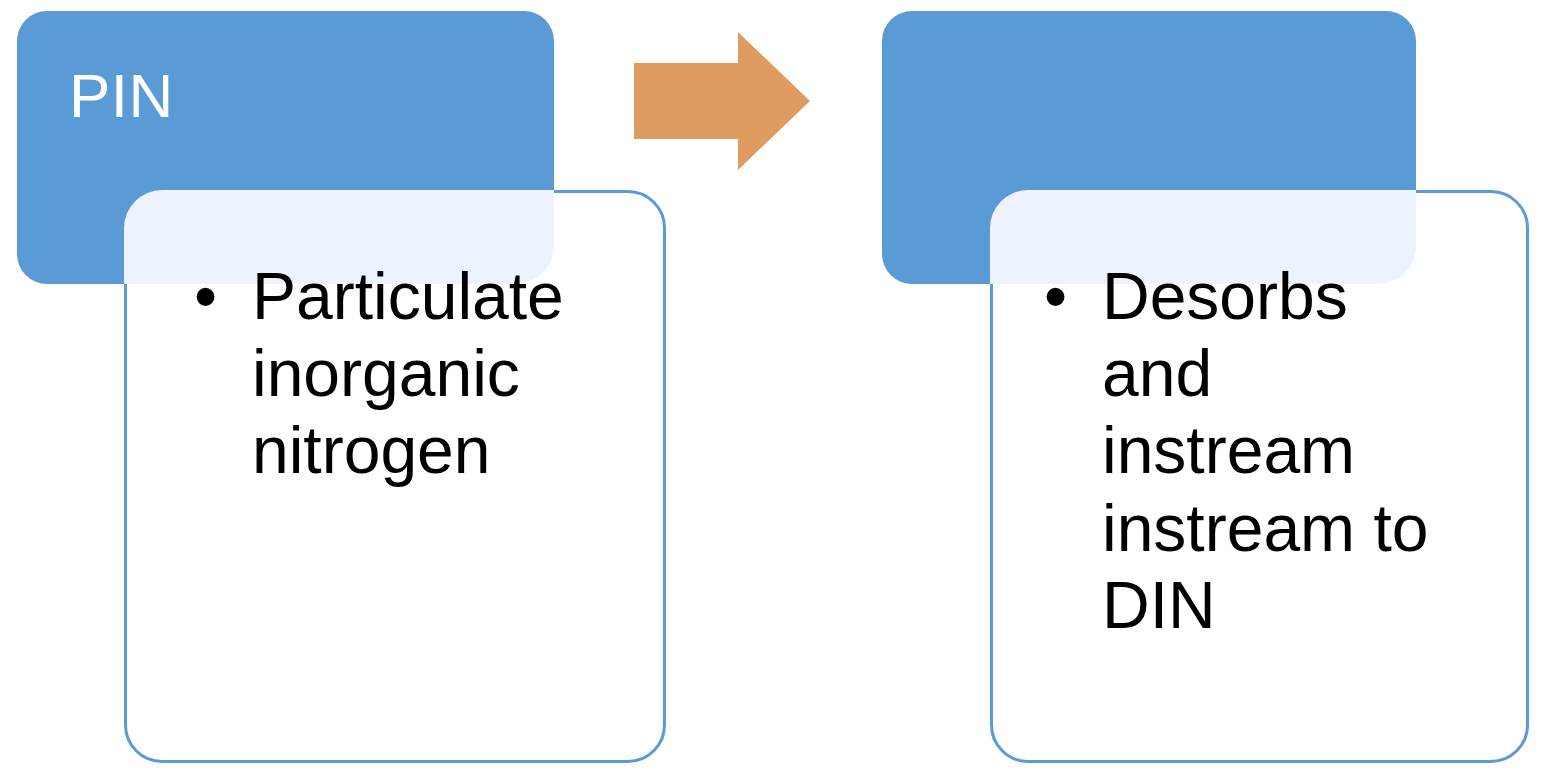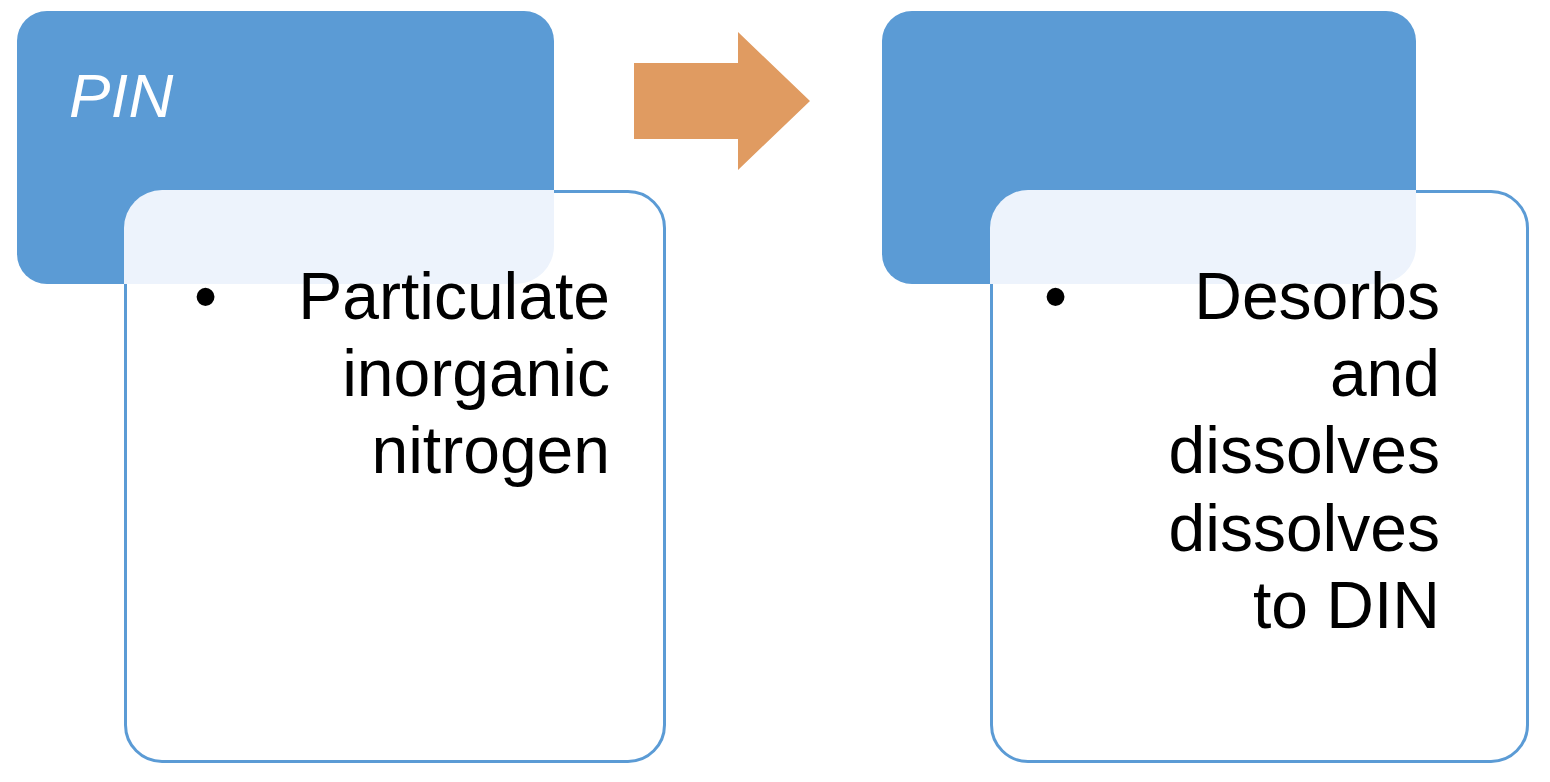--- a/index.html
+++ b/index.html
@@ -29,21 +29,20 @@
   }
   .header-label {
     position: absolute;
     color: #ffffff;
     font-family: "Liberation Sans", sans-serif;
     font-size: 62px;
     font-weight: 400;
     line-height: 1;
     white-space: nowrap;
     letter-spacing: 0.5px;
-    font-style: italic;
   }
   .header-label sub {
     font-size: 0.62em;
     vertical-align: baseline;
     position: relative;
     top: 0.22em;
     left: 0.01em;
   }
   .header-label sup {
     font-size: 0.62em;
@@ -92,21 +91,20 @@
   .bullet-list {
     position: absolute;
     margin: 0;
     padding: 0;
     list-style: none;
     color: #000000;
     font-family: "Liberation Sans", sans-serif;
     font-size: 66px;
     line-height: 1.17;
     font-weight: 400;
-    text-align: right;
   }
   .bullet-item {
     position: relative;
     padding-left: 62px;
   }
   .bullet-item::before {
     content: "\2022";
     position: absolute;
     left: 4px;
     top: 0;
@@ -150,16 +148,16 @@
   </svg>
 
   <div class="header-box" id="header-box-right"></div>
 
 
   <div class="content-box" id="content-box-right"></div>
 
   <div class="content-overlap" id="content-overlap-right"></div>
 
   <ul class="bullet-list" id="bullet-list-right">
-    <li class="bullet-item">Desorbs and dissolves dissolves to DIN</li>
+    <li class="bullet-item">Desorbs and instream instream to DIN</li>
   </ul>
 
 </div>
 
 </body></html>

